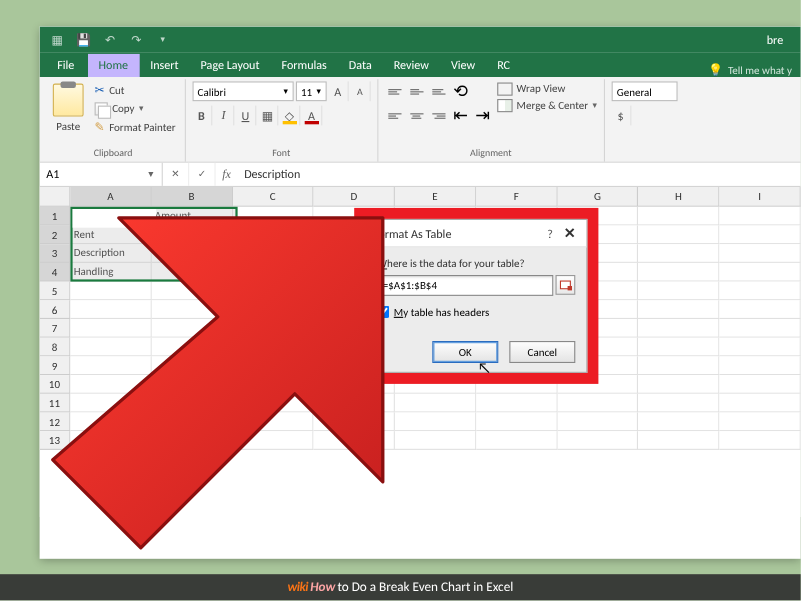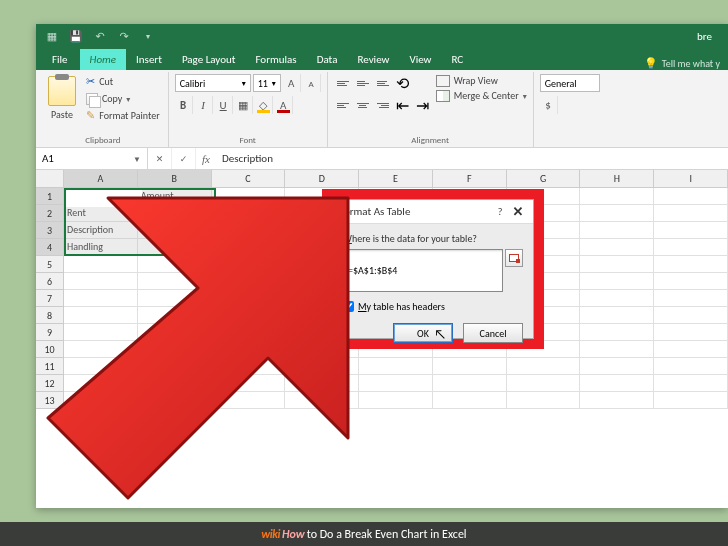--- a/index.html
+++ b/index.html
@@ -7,21 +7,21 @@
 
 .excel-window { position: absolute; left: 36px; top: 24px; right: 0; bottom: 38px; background: #fff; box-shadow: 0 2px 8px rgba(0,0,0,0.3); overflow: hidden; }
 
 .titlebar { background: #217346; height: 24px; display: flex; align-items: center; padding: 0 8px; color: #fff; font-size: 10px; }
 .qat { display: flex; gap: 8px; align-items: center; }
 .qat-icon { width: 16px; height: 16px; display: inline-flex; align-items: center; justify-content: center; color: #c0d8cc; font-size: 11px; }
 .title-center { flex: 1; text-align: right; padding-right: 8px; color: #fff; font-size: 11px; }
 
 .tabs-row { background: #217346; display: flex; align-items: flex-end; padding-left: 4px; height: 22px; }
 .tab { padding: 4px 10px; font-size: 11px; color: #fff; cursor: pointer; }
-.tab.active { background: #5eead4; color: #217346; font-weight: 400; font-style: italic; }
+.tab.active { background: #c4b5fd; color: #217346; font-weight: 400; }
 .tab.file { color: #fff; padding: 4px 12px; }
 .tell-me { margin-left: auto; display: flex; align-items: center; gap: 4px; color: #d0e5da; font-size: 10px; padding-right: 8px; }
 .bulb { font-size: 11px; }
 
 .ribbon { background: #f3f3f3; border-bottom: 1px solid #d4d4d4; height: 78px; display: flex; padding: 2px 0 0 2px; }
 .ribbon-group { border-right: 1px solid #d4d4d4; padding: 2px 6px 1px 6px; display: flex; flex-direction: column; position: relative; }
 .ribbon-group-content { flex: 1; display: flex; gap: 4px; align-items: flex-start; }
 .ribbon-group-label { font-size: 9px; color: #666; text-align: center; padding: 1px 0; }
 
 .paste-btn { display: flex; flex-direction: column; align-items: center; gap: 2px; padding: 2px 4px; }
@@ -32,21 +32,21 @@
 .clip-stack { display: flex; flex-direction: column; gap: 2px; font-size: 10px; color: #444; }
 .clip-item { display: flex; align-items: center; gap: 4px; padding: 1px 2px; }
 .scissors { color: #1a5fb4; font-size: 11px; }
 .copy-ic { width: 12px; height: 12px; background: linear-gradient(#fff,#eee); border: 1px solid #bbb; position: relative; }
 .copy-ic::after { content:''; position:absolute; left:2px; top:2px; width:100%; height:100%; background:#fff; border:1px solid #bbb; }
 .brush { color: #d4a04a; font-size: 11px; }
 
 .font-stack { display: flex; flex-direction: column; gap: 4px; }
 .font-row { display: flex; gap: 2px; align-items: center; }
 .font-select { border: 1px solid #bbb; background:#fff; font-size: 10px; padding: 1px 4px; height: 18px; display:flex; align-items:center; }
-.font-name { width: 76px; }
+.font-name { width: 92px; }
 .font-size { width: 28px; }
 .font-btn { width: 18px; height: 18px; display: inline-flex; align-items: center; justify-content: center; font-size: 11px; color: #555; border-right: 1px solid #e0e0e0; }
 .bold { font-weight: bold; }
 .italic { font-style: italic; font-family: serif; }
 .underline { text-decoration: underline; }
 
 .align-stack { display: flex; flex-direction: column; gap: 4px; }
 .align-row { display: flex; gap: 2px; }
 .align-btn { width: 18px; height: 18px; display: inline-flex; align-items: center; justify-content: center; }
 .align-lines { display: flex; flex-direction: column; gap: 1px; width: 12px; }
@@ -84,21 +84,21 @@
 .dialog-container { position: absolute; left: 322px; top: 189px; width: 222px; height: 160px; background: #ec1c24; padding: 10px; }
 .dialog { width: 100%; height: 100%; background: #ececec; border: 1px solid #aaa; display: flex; flex-direction: column; font-size: 10px; }
 .dlg-title { display: flex; align-items: center; padding: 4px 6px; background: #fff; border-bottom: 1px solid #ddd; }
 .dlg-title-text { flex: 1; font-size: 11px; color: #333; }
 .dlg-help { width: 18px; text-align: center; color: #555; font-size: 11px; cursor: pointer; }
 .dlg-close { width: 18px; text-align: center; color: #333; font-size: 13px; cursor: pointer; font-weight: bold; }
 .dlg-body { flex: 1; padding: 8px 10px 4px 10px; }
 .dlg-prompt { font-size: 10px; color: #333; margin-bottom: 4px; }
 .dlg-prompt .ul { text-decoration: underline; }
 .dlg-input-row { display: flex; gap: 2px; margin-bottom: 8px; }
-.dlg-input { flex: 1; border: 1px solid #888; box-shadow: inset 1px 1px 2px rgba(0,0,0,0.15); padding: 14px 4px; font-size: 10px; background: #fff; }
+.dlg-input { flex: 1; border: 1px solid #888; box-shadow: inset 1px 1px 2px rgba(0,0,0,0.15); padding: 2px 4px; font-size: 10px; background: #fff; }
 .range-btn { width: 18px; height: 18px; border: 1px solid #999; background: linear-gradient(#fff,#e8e8e8); display:flex; align-items:center; justify-content:center; }
 .range-ic { width:10px; height:8px; border:1px solid #c0392b; background:#fff; position:relative; }
 .range-ic::after { content:''; position:absolute; right:-2px; bottom:-2px; width:4px; height:4px; background:#c0392b; }
 .dlg-check { display: flex; align-items: center; gap: 4px; font-size: 10px; }
 .dlg-check input { width: 11px; height: 11px; }
 .dlg-check .ul { text-decoration: underline; }
 .dlg-buttons { display: flex; justify-content: flex-end; gap: 10px; padding: 6px 10px 8px 10px; }
 .dlg-btn { width: 60px; height: 20px; border: 1px solid #888; background: linear-gradient(#fdfdfd,#e4e4e4); font-size: 10px; cursor: pointer; position: relative; }
 .dlg-btn.default { border: 1px solid #2a6cbf; box-shadow: 0 0 0 1px #6aa3e0 inset; }
 .cursor-arrow { position: absolute; left: 434px; top: 326px; font-size: 14px; color: #000; z-index: 30; pointer-events: none; }

